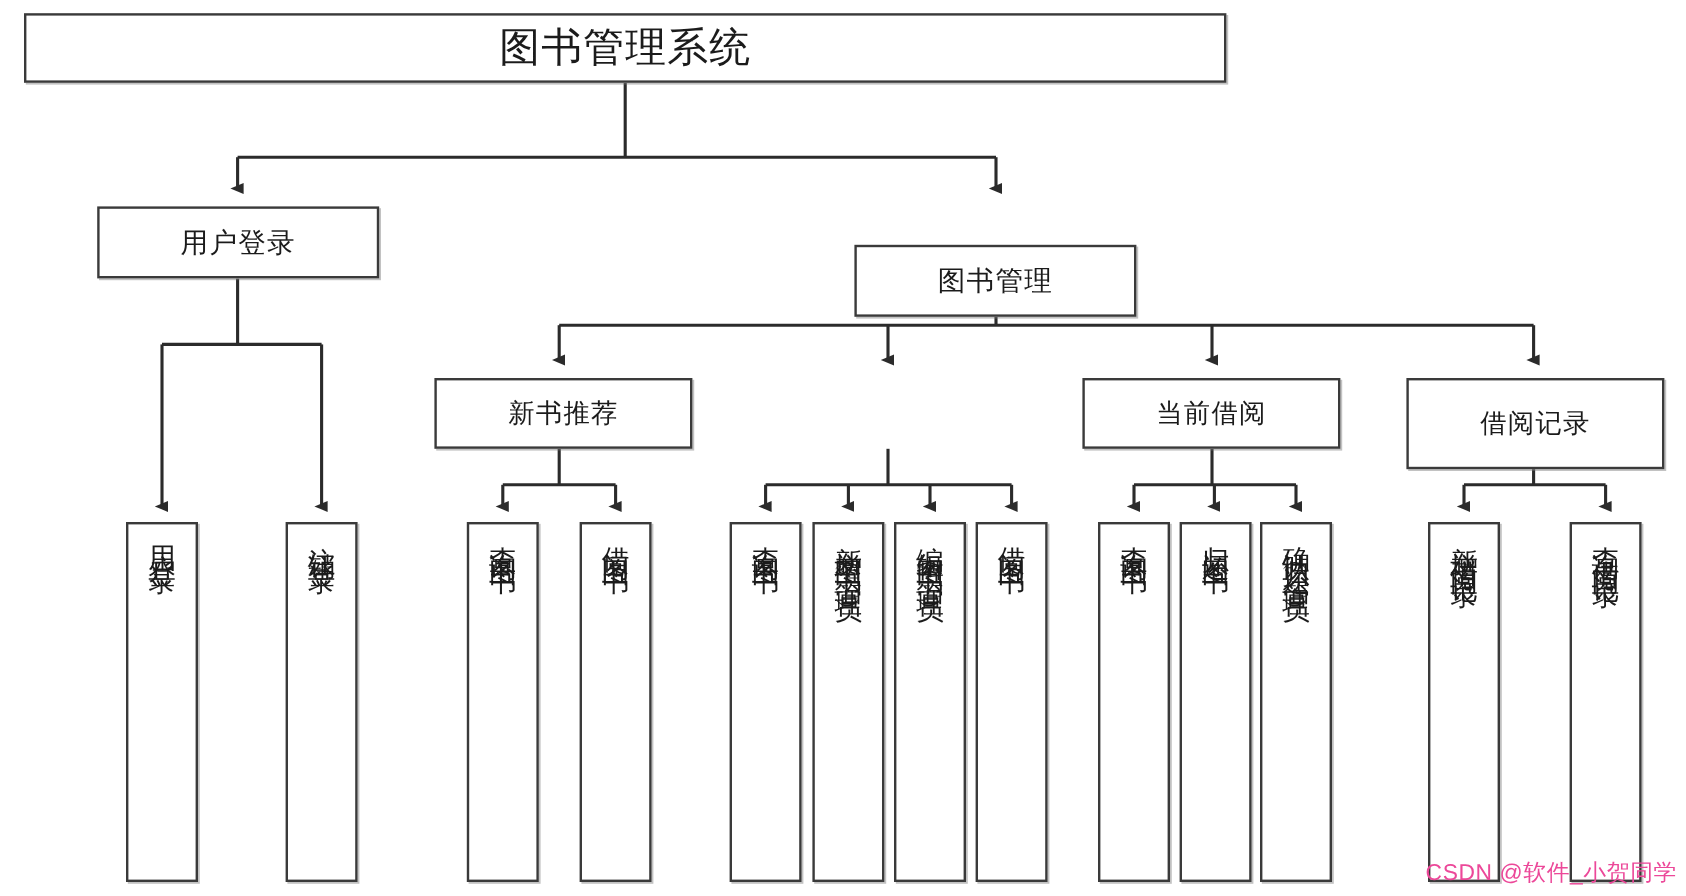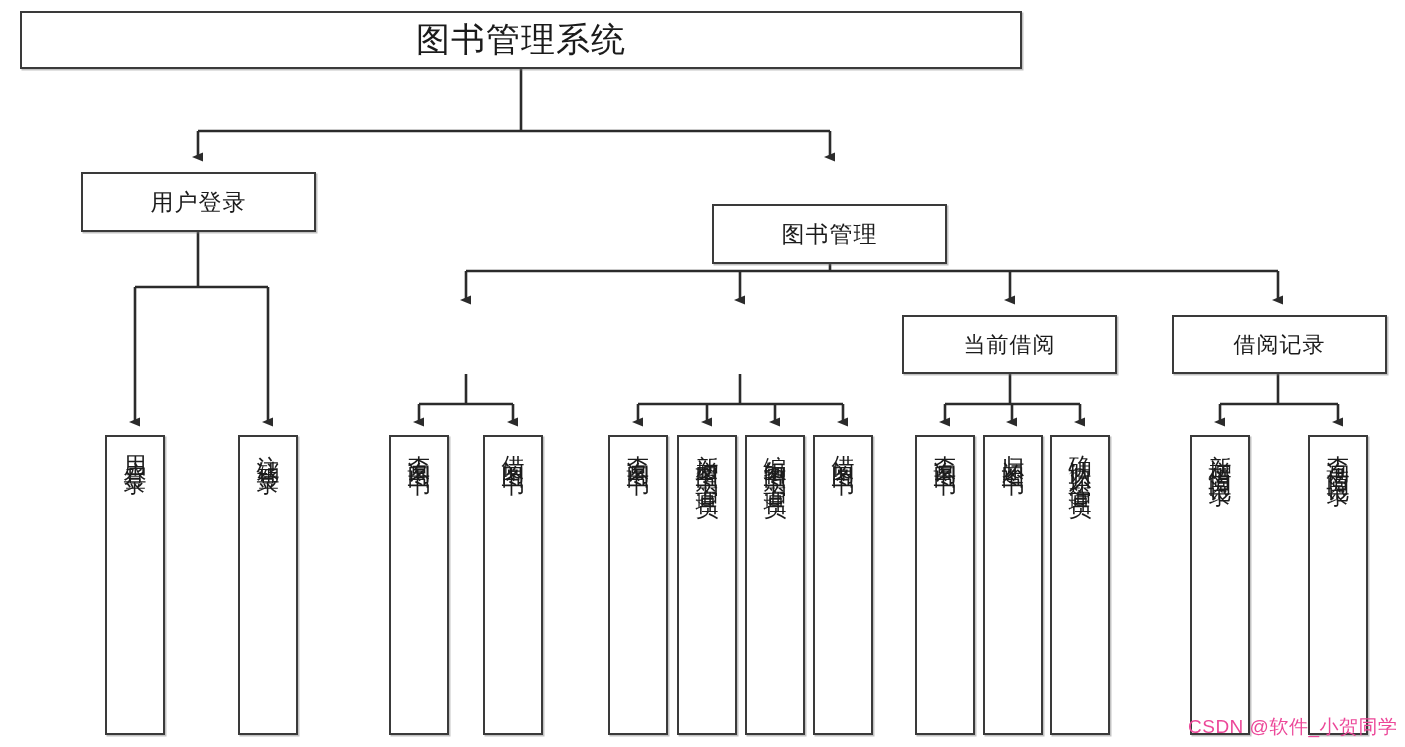--- a/index.html
+++ b/index.html
@@ -139,24 +139,27 @@
     <span class="hlabel">图书管理系统</span>
   </div>
 
   <div class="node lvl2" style="left:81px; top:172px; width:235px; height:60px;">
     <span class="hlabel">用户登录</span>
   </div>
   <div class="node lvl2" style="left:712px; top:172px; width:235px; height:60px;margin-top:32px;">
     <span class="hlabel">图书管理</span>
   </div>
 
+  <div class="node lvl3" style="left:362px; top:315px; width:215px; height:59px;">
+    <span class="hlabel">新书推荐</span>
+  </div>
   <div class="node lvl3" style="left:902px; top:315px; width:215px; height:59px;">
     <span class="hlabel">当前借阅</span>
   </div>
-  <div class="node lvl3" style="left:1172px; top:315px; width:215px; height:59px;">
+  <div class="node lvl3" style="left:1172px; top:315px; width:215px; height:76px;">
     <span class="hlabel">借阅记录</span>
   </div>
 
   <div class="node leaf" style="left:105px; top:435px; width:60px; height:300px;">
     <div class="leaf-inner">
       <span class="vlabel">用户登录</span>
     </div>
   </div>
   <div class="node leaf" style="left:238px; top:435px; width:60px; height:300px;">
     <div class="leaf-inner">

